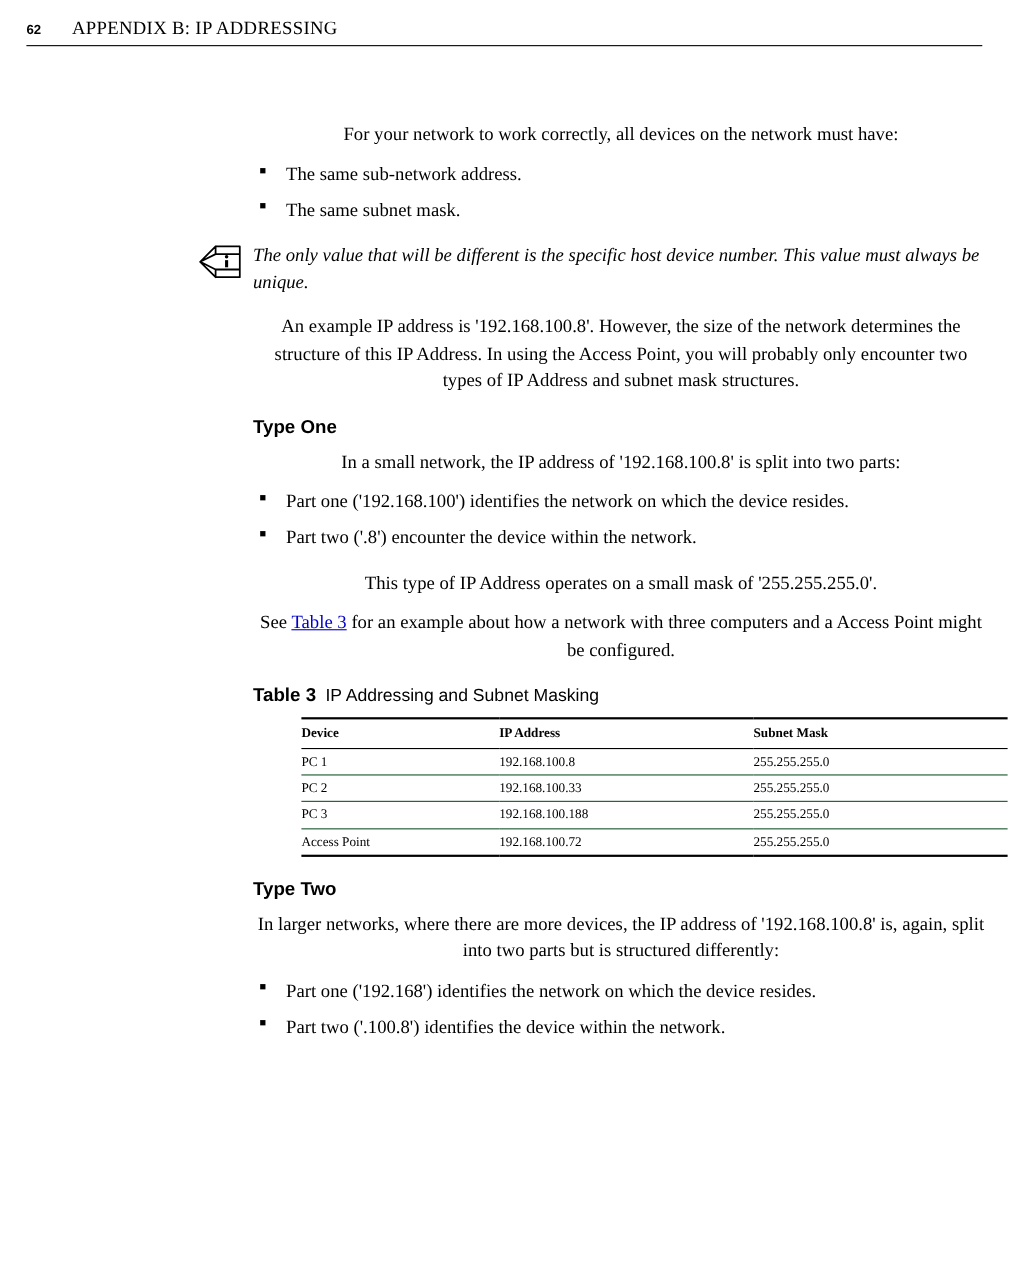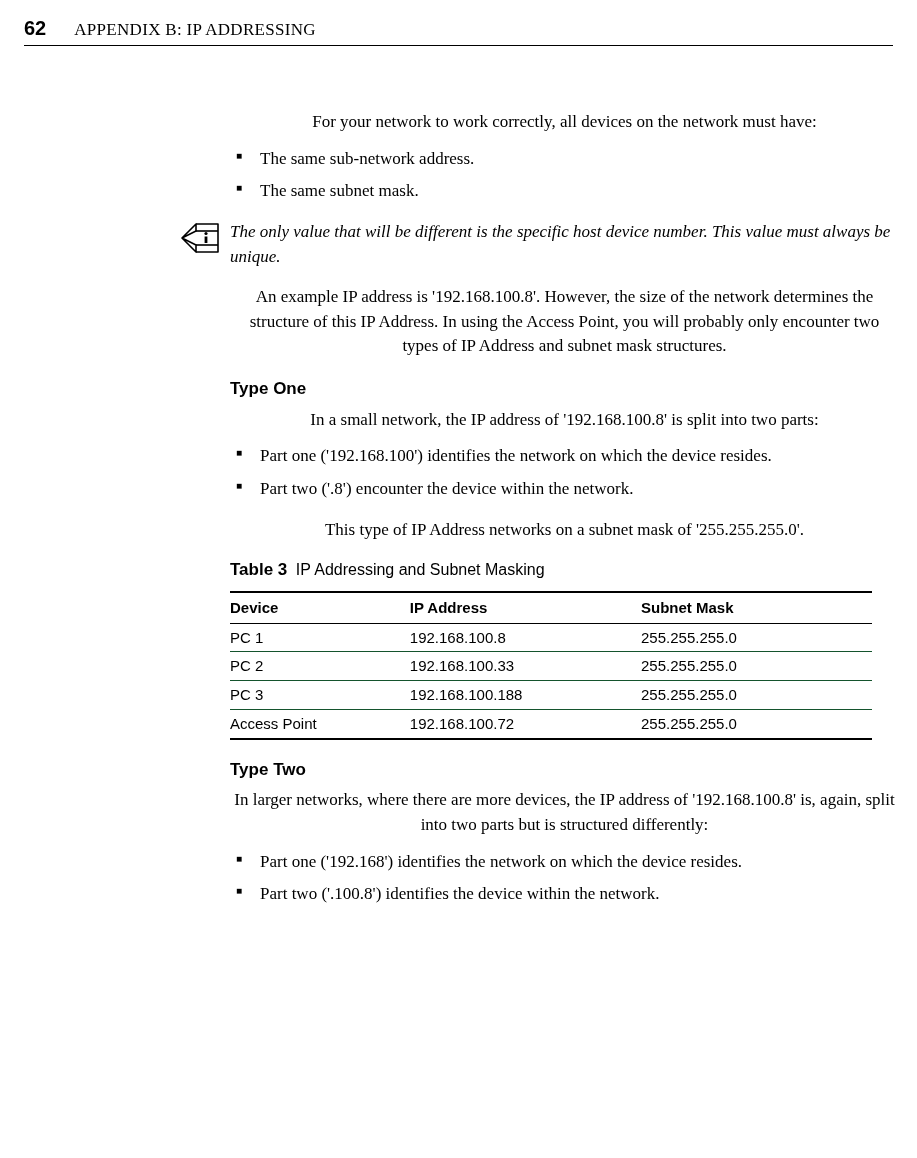--- a/index.html
+++ b/index.html
@@ -19,21 +19,21 @@
       top: 14px;
       left: 24px;
       right: 24px;
       display: flex;
       align-items: baseline;
       border-bottom: 1px solid #000;
       padding-bottom: 2px;
     }
     .page-num {
       font-weight: bold;
-      font-size: 20px;
+      font-size: 12px;
       margin-right: 28px;
       font-family: Arial, Helvetica, sans-serif;
     }
     .header-title {
       font-size: 17px;
       font-variant: small-caps;
       letter-spacing: 0.3px;
       font-family: Liberation Serif, serif;
     }
     .content {
@@ -87,23 +87,24 @@
     .link { color: #0000cc; text-decoration: underline; }
     .table-caption {
       margin-top: 16px;
       margin-bottom: 8px;
     }
     .table-caption .tbl-label { font-weight: bold; font-family: Arial, Helvetica, sans-serif; }
     .table-caption .tbl-title { font-family: Arial, Helvetica, sans-serif; font-size: 16px;}
     table {
       border-collapse: collapse;
       width: 96%;
-      font-family: Liberation Sans, sans-serif;
-      font-size: 15px;
+      font-family: Liberation Serif, serif;
+      font-size: 12px;
       margin-bottom: 18px;
+      margin-left: 44px;
     }
     thead th {
       text-align: left;
       font-weight: bold;
       border-top: 2px solid #000;
       border-bottom: 1px solid #000;
       padding: 4px 6px 4px 0;
     }
     tbody td {
       padding: 3px 6px 3px 0;
@@ -146,21 +147,24 @@
   </div>
 
   <p class="para">An example IP address is '192.168.100.8'. However, the size of the network determines the structure of this IP Address. In using the Access Point, you will probably only encounter two types of IP Address and subnet mask structures.</p>
 
   <div class="subhead">Type One</div>
   <p class="para">In a small network, the IP address of '192.168.100.8' is split into two parts:</p>
   <ul class="square">
     <li>Part one ('192.168.100') identifies the network on which the device resides.</li>
     <li>Part two ('.8') encounter the device within the network.</li>
   </ul>
-  <p class="para">This type of IP Address networks on a subnet mask of '255.255.255.0'.</p>
+  <p class="para">This type of IP Address operates on a small mask of '255.255.255.0'.</p>
+  <p class="para">
+    <span>See </span><a class="link">Table 3</a><span> for an example about how a network with three computers and a Access Point might be configured.</span>
+  </p>
 
   <div class="table-caption">
     <span class="tbl-label">Table 3</span>&nbsp;&nbsp;<span class="tbl-title">IP Addressing and Subnet Masking</span>
   </div>
 
   <table>
     <thead>
       <tr>
         <th>Device</th>
         <th>IP Address</th>

